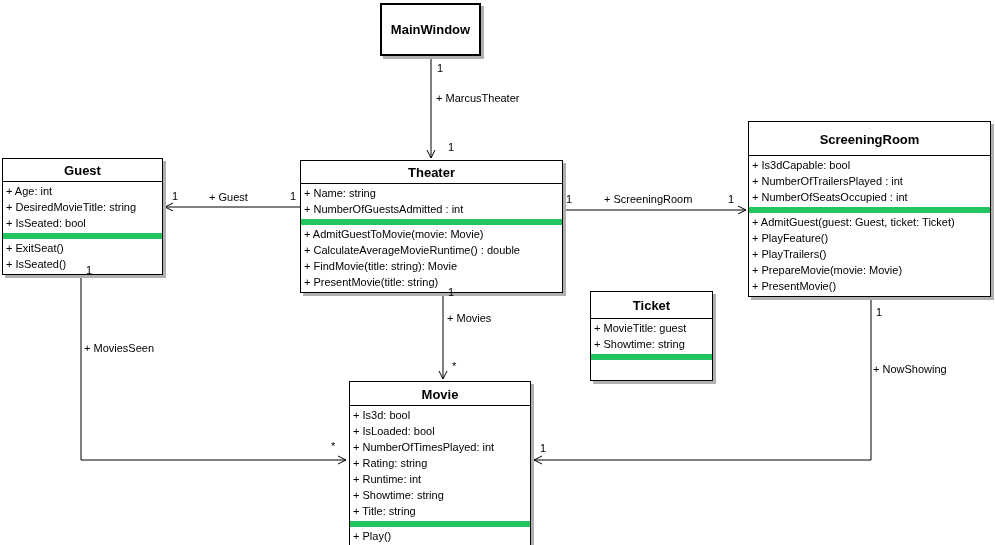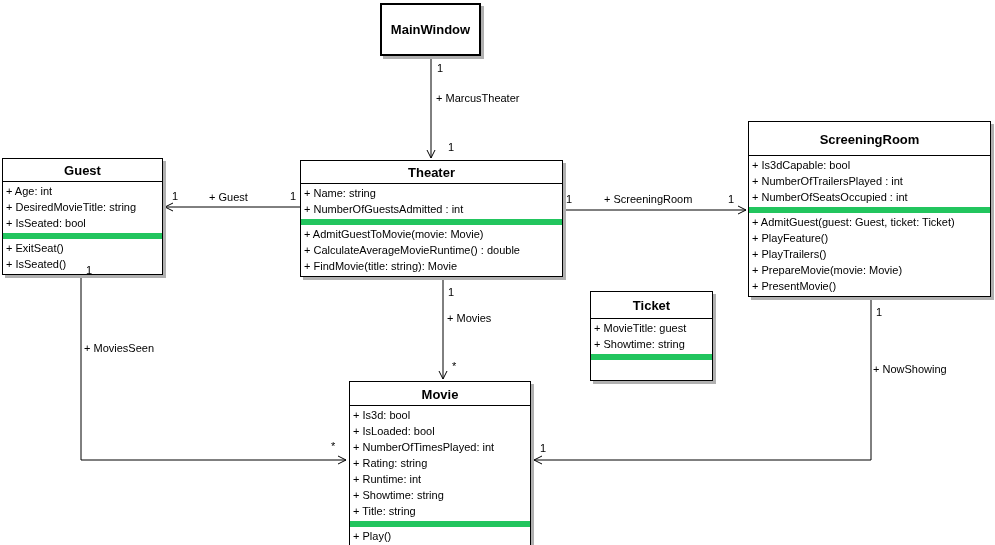--- a/index.html
+++ b/index.html
@@ -107,20 +107,21 @@
   <div class="uml-class" id="box-theater">
     <div class="uml-title">Theater</div>
     <div class="uml-attrs">
       <div class="uml-row">+ Name: string</div>
       <div class="uml-row">+ NumberOfGuestsAdmitted : int</div>
     </div>
     <div class="uml-methods">
       <div class="uml-row">+ AdmitGuestToMovie(movie: Movie)</div>
       <div class="uml-row">+ CalculateAverageMovieRuntime() : double</div>
       <div class="uml-row">+ FindMovie(title: string): Movie</div>
+      <div class="uml-row">+ PresentMovie(title: string)</div>
     </div>
   </div>
 
   <div class="uml-class" id="box-screeningroom">
     <div class="uml-title">ScreeningRoom</div>
     <div class="uml-attrs">
       <div class="uml-row">+ Is3dCapable: bool</div>
       <div class="uml-row">+ NumberOfTrailersPlayed : int</div>
       <div class="uml-row">+ NumberOfSeatsOccupied : int</div>
     </div>

